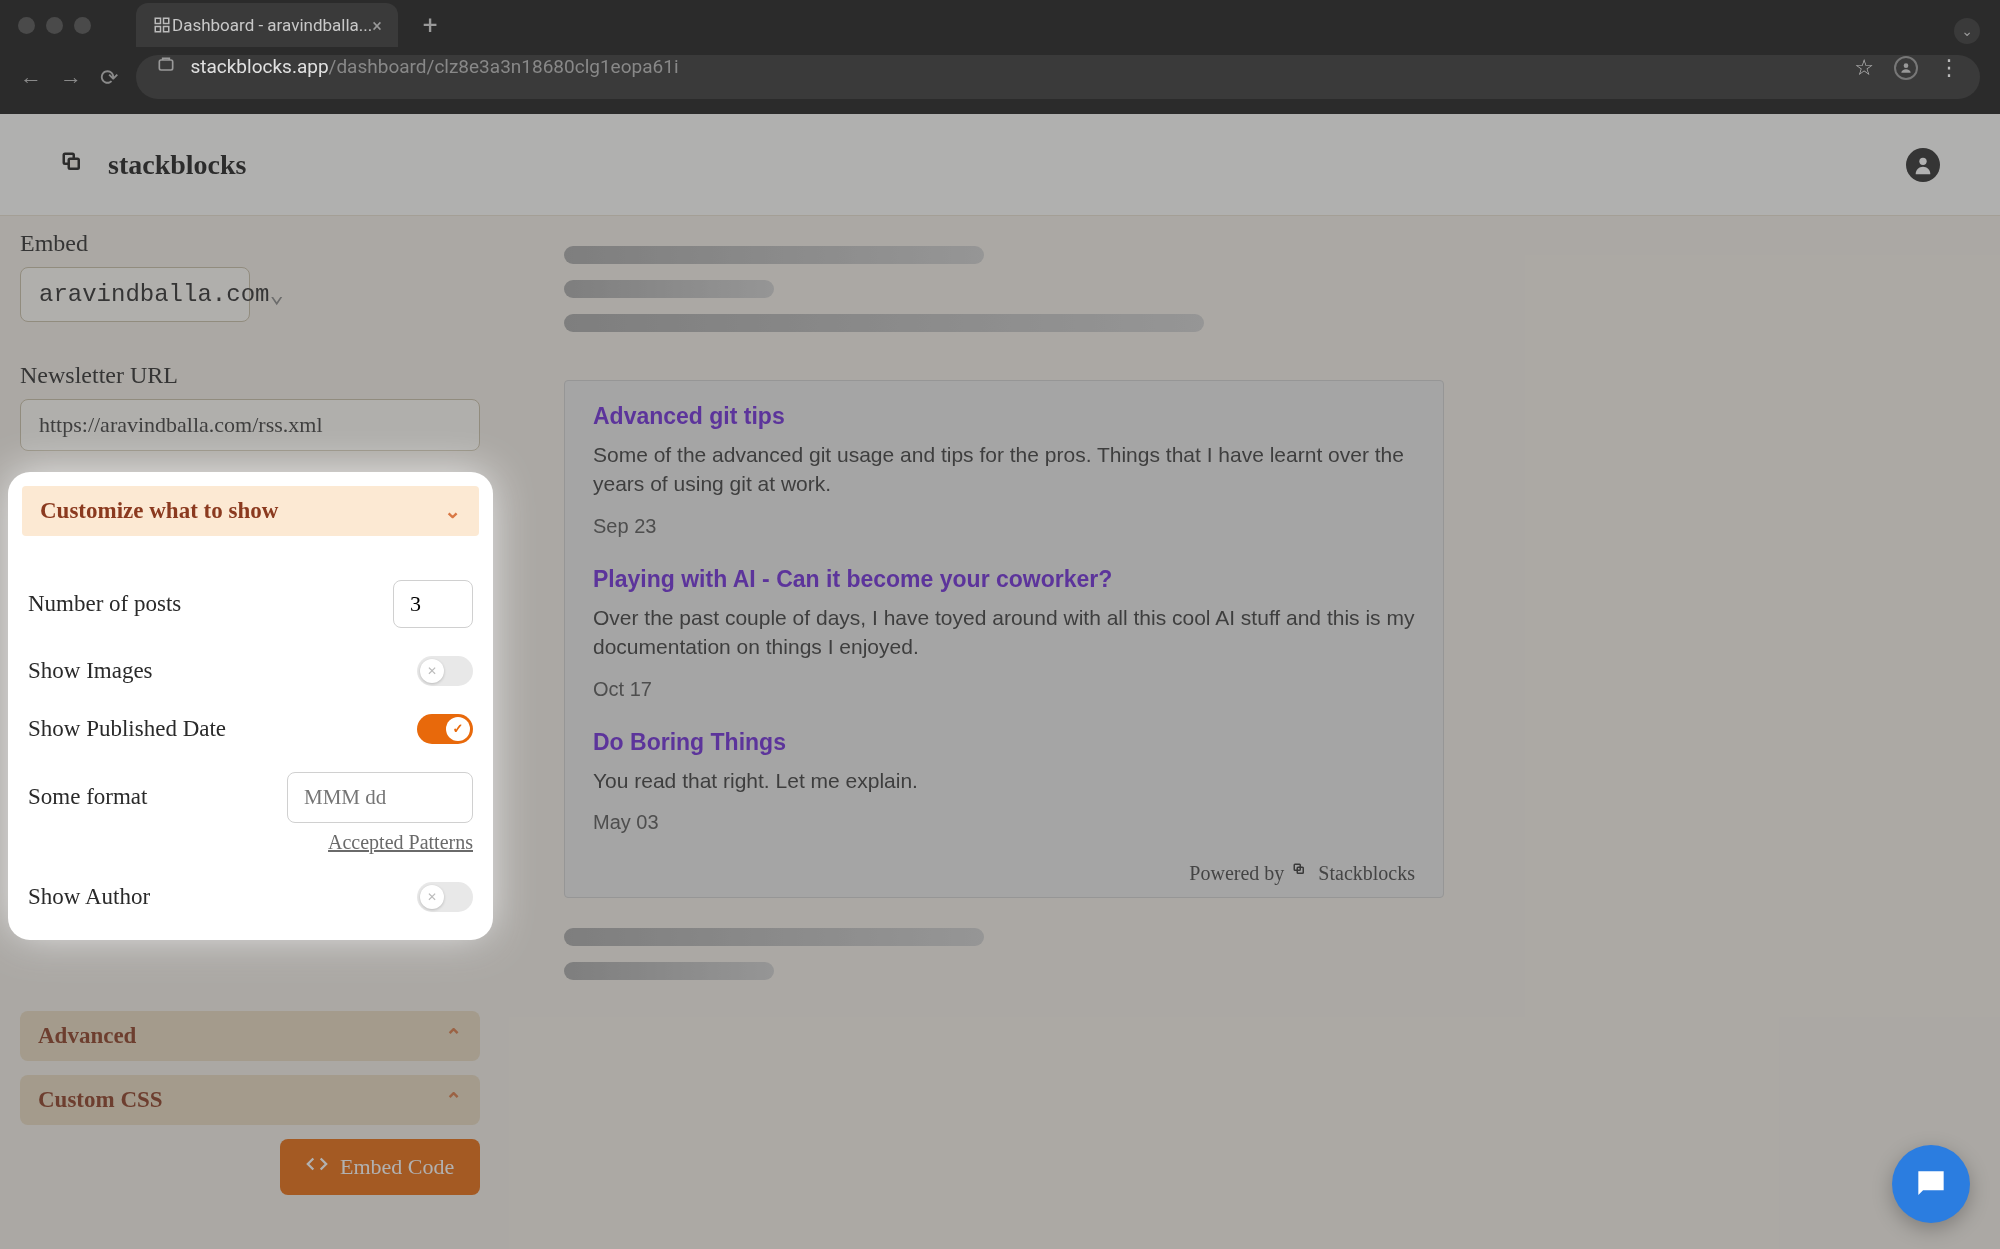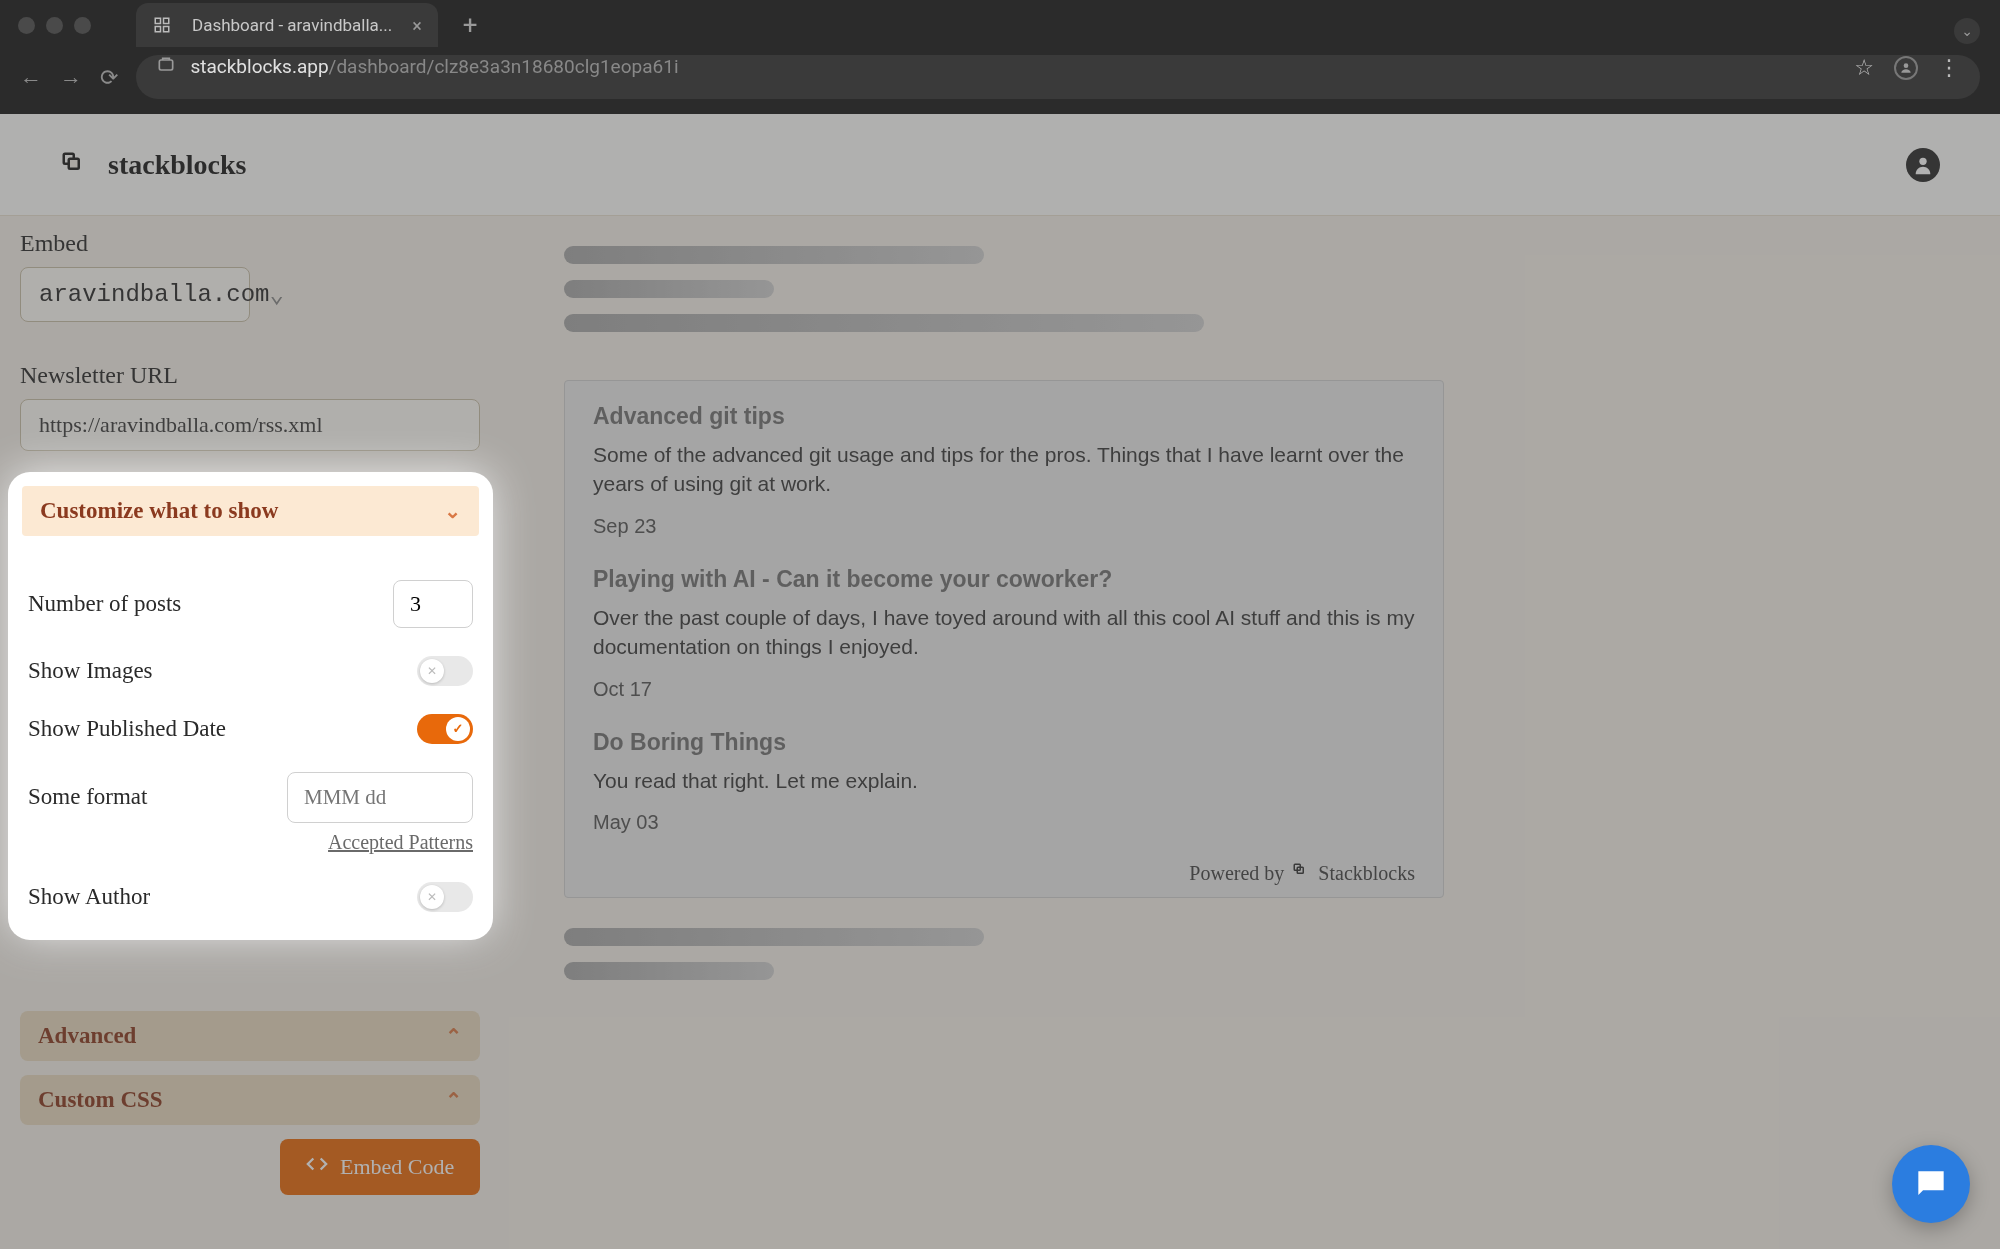--- a/index.html
+++ b/index.html
@@ -26,21 +26,21 @@
 }
 .window-dots { display: flex; gap: 11px; align-items: center; }
 .dot { width: 17px; height: 17px; border-radius: 50%; background: #4a4a4a; }
 .tab {
   background: #3a3a3a;
   height: 44px;
   border-radius: 12px 12px 0 0;
   display: flex;
   align-items: center;
   padding: 0 16px;
-  gap: 20px;
+  gap: 0;
   margin-left: 35px;
   color: #c8c8c8;
   font-size: 17px;
 }
 .tab-favicon { width: 20px; height: 20px; display: flex; align-items: center; justify-content: center; }
 .tab-close { color: #999; font-size: 18px; cursor: pointer; }
 .new-tab { color: #999; font-size: 26px; margin-left: 15px; cursor: pointer; }
 .address-bar-row {
   height: 54px;
   display: flex;
@@ -282,21 +282,21 @@
 .preview-card {
   background: #eaeaea;
   border: 1px solid #d0d0d0;
   border-radius: 4px;
   padding: 22px 28px 12px;
   width: 880px;
   font-family: -apple-system, sans-serif;
   margin-bottom: 30px;
 }
 .post { margin-bottom: 28px; }
-.post-title { font-size: 23px; font-weight: 700; color: #737373; margin-bottom: 10px; }
+.post-title { font-size: 23px; font-weight: 700; color: #6d28d9; margin-bottom: 10px; }
 .post-desc { font-size: 21px; color: #3a3a3a; line-height: 1.4; margin-bottom: 16px; }
 .post-date { font-size: 20px; color: #555; }
 .powered-by {
   text-align: right; font-size: 20px; color: #444;
   display: flex; justify-content: flex-end; align-items: center; gap: 8px;
   font-family: Georgia, serif;
 }
 .skeleton-after { display: flex; flex-direction: column; gap: 16px; }
 
 

